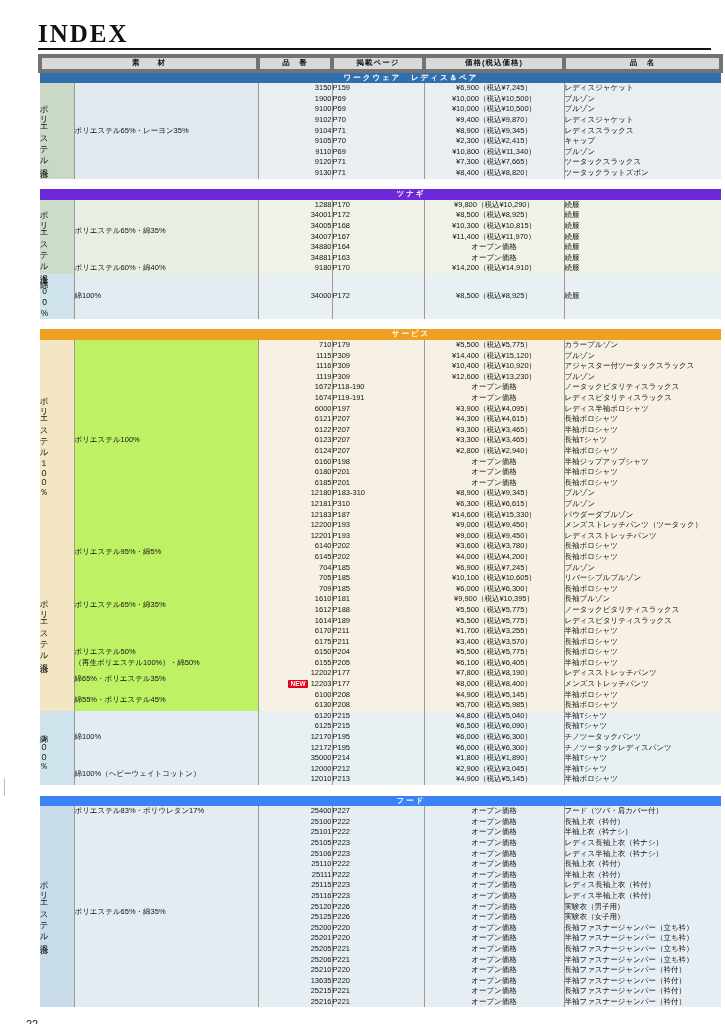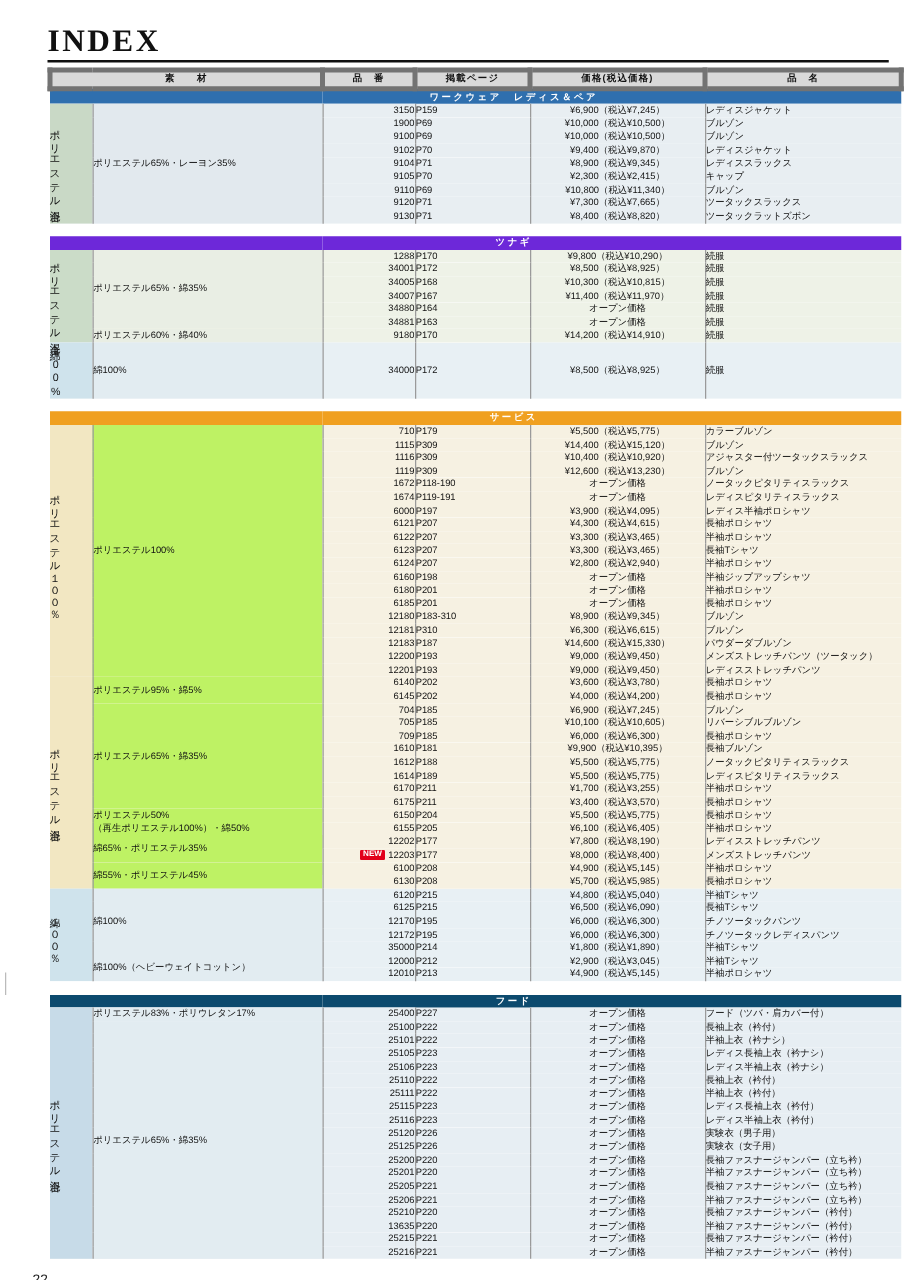--- a/index.html
+++ b/index.html
@@ -21,21 +21,21 @@
   col.c-mat2{width:184px;}
   col.c-code{width:74px;}
   col.c-page{width:92px;}
   col.c-price{width:140px;}
   col.c-name{width:157px;}
 
   .band td{font-weight:bold;text-align:center;font-size:8.5px;letter-spacing:2px;height:13px;line-height:13px;color:#111;}
   .band-blue td{background:#2f6fae;color:#fff;}
   .band-green td{background:#6d28d9;color:#fff;}
   .band-orange td{background:#f0a020;color:#fff;}
-  .band-cyan td{background:#0c4a6e;color:#fff;font-family:Liberation Serif, serif;}
+  .band-cyan td{background:#3b82f6;color:#fff;font-family:Liberation Serif, serif;}
 
   .spacer td{height:9px;background:#fff;border:none;}
 
   .cell{border-right:1px solid #9a9a9a;}
   .code{text-align:right;padding-right:6px;}
   .page{text-align:left;padding-left:10px;}
   .price{text-align:center;}
   .name{text-align:left;padding-left:6px;}
   .mat2{text-align:left;padding-left:5px;}
 

